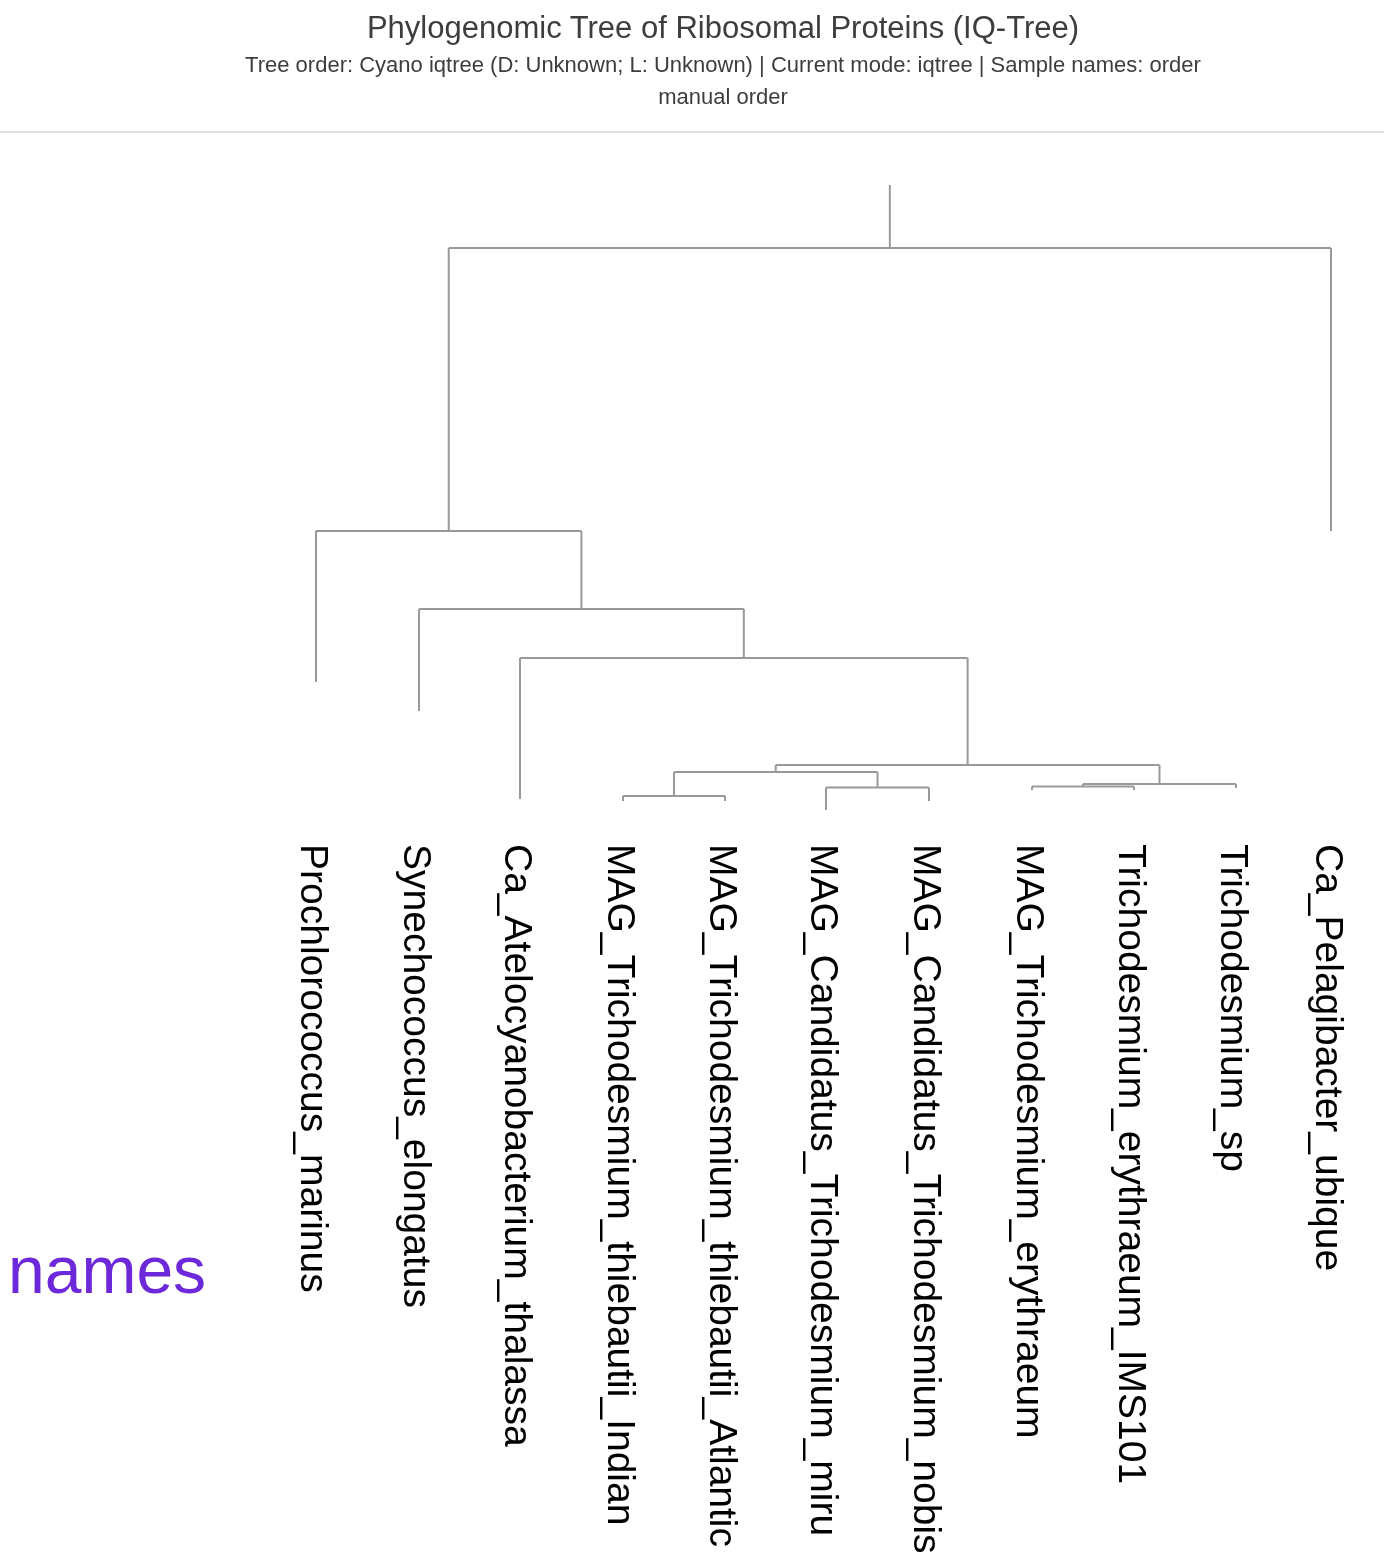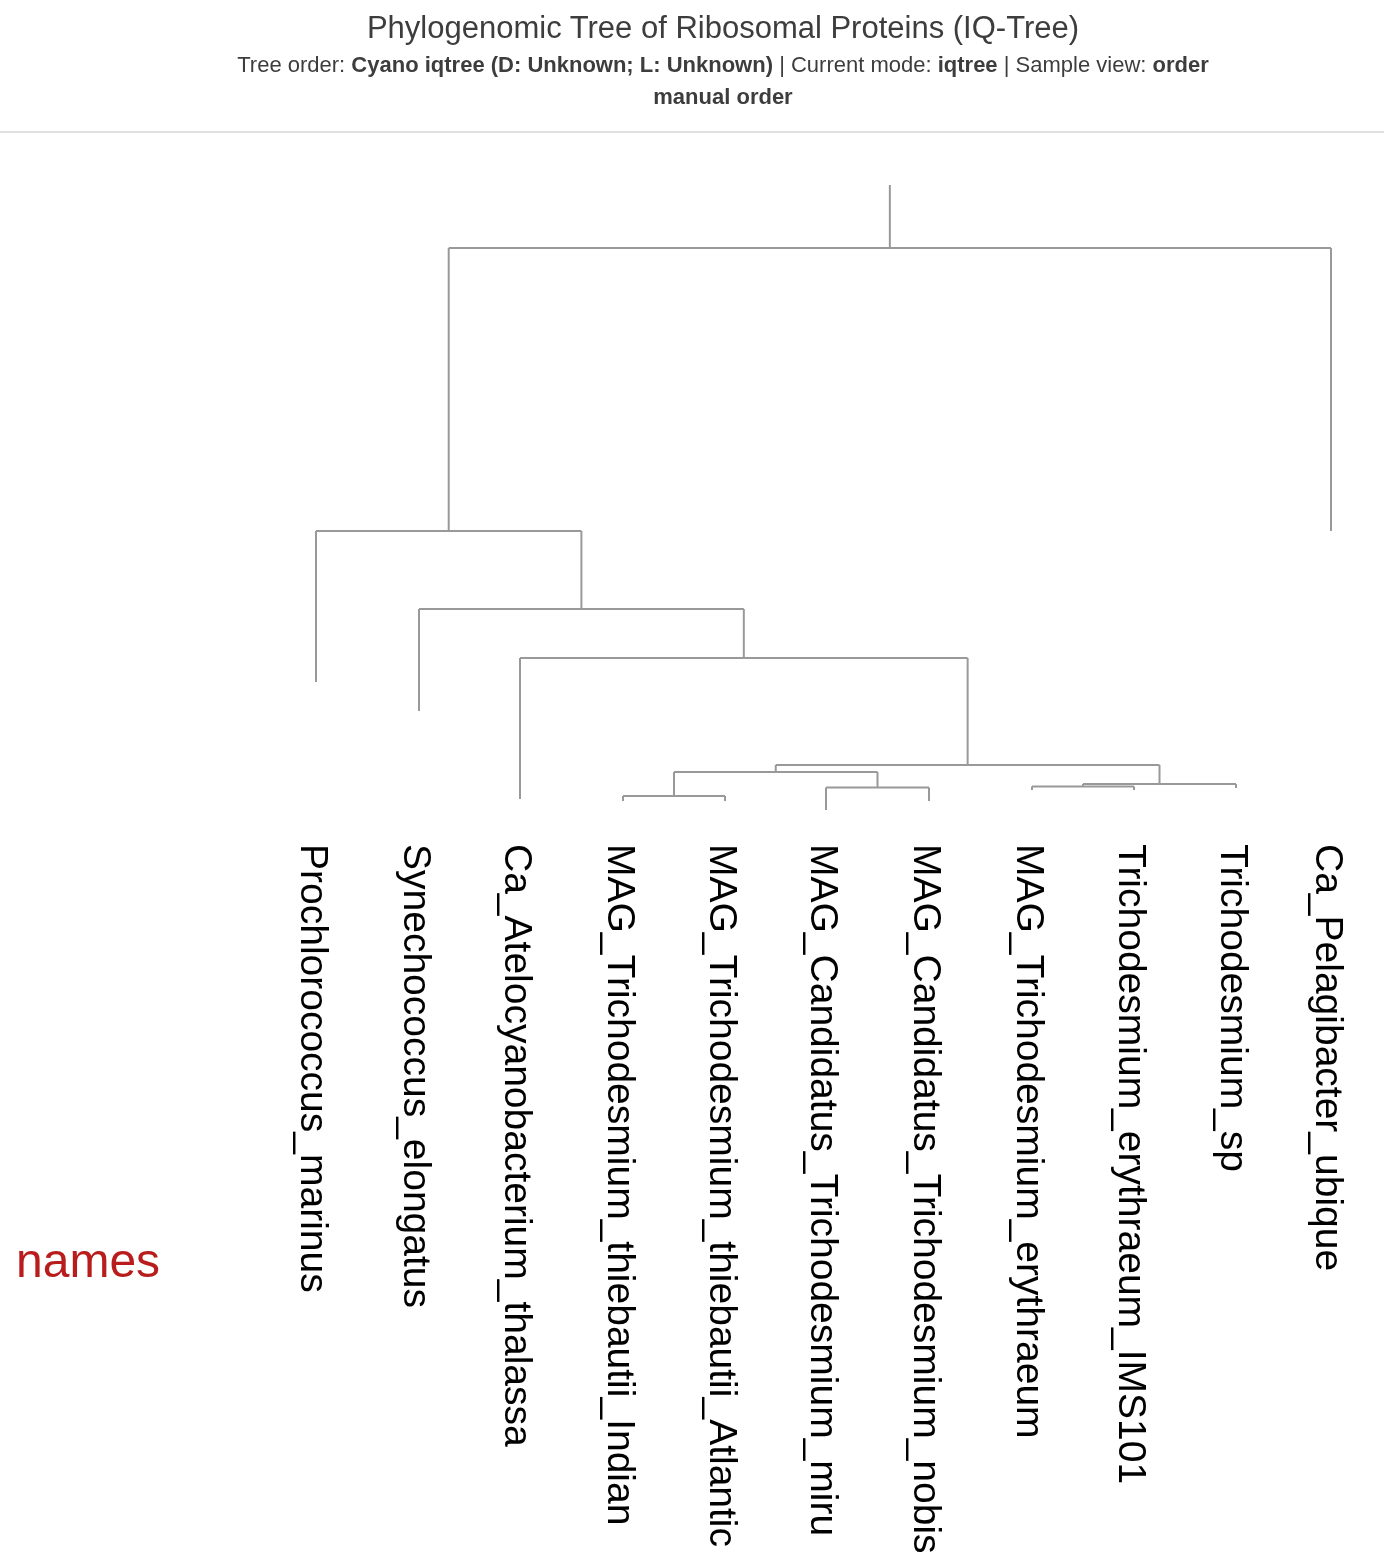--- a/index.html
+++ b/index.html
@@ -30,21 +30,21 @@
     left: 31px;
     width: 1384px;
     text-align: center;
     font-size: 22px;
     line-height: 28px;
     color: #3d3d3d;
     white-space: nowrap;
   }
   #subtitle-line1 { top: 51px; }
   #subtitle-line2 { top: 83px; }
-  .sub-line .b { font-weight: bold; }
+  .sub-line .b { font-weight: normal; }
   .divider {
     position: absolute;
     top: 131px;
     left: 0;
     width: 1384px;
     height: 2px;
     background: #e1e1e1;
   }
   #tree-svg {
     position: absolute;
@@ -57,32 +57,32 @@
     transform: rotate(90deg);
     transform-origin: 0 0;
     font-size: 39px;
     line-height: 1;
     color: #000000;
     white-space: nowrap;
   }
   .axis-label {
     position: absolute;
     top: 1237px;
-    left: 16px;
-    font-size: 48px;
+    left: 8px;
+    font-size: 66px;
     line-height: 1;
-    color: #b91c1c;
+    color: #6d28d9;
   }
 </style>
 </head>
 <body>
 
 <div>
   <div class="fig-title">Phylogenomic Tree of Ribosomal Proteins (IQ-Tree)</div>
-  <div class="sub-line" id="subtitle-line1"><span>Tree order: </span><span class="b">Cyano iqtree (D: Unknown; L: Unknown)</span><span> | Current mode: </span><span class="b">iqtree</span><span> | Sample view: </span><span class="b">order</span></div>
+  <div class="sub-line" id="subtitle-line1"><span>Tree order: </span><span class="b">Cyano iqtree (D: Unknown; L: Unknown)</span><span> | Current mode: </span><span class="b">iqtree</span><span> | Sample names: </span><span class="b">order</span></div>
   <div class="sub-line" id="subtitle-line2"><span class="b">manual order</span></div>
 </div>
 
 <div class="divider"></div>
 
 <svg id="tree-svg" width="1384" height="1568" xmlns="http://www.w3.org/2000/svg">
     <line x1="623" y1="796" x2="725" y2="796" stroke="#999999" stroke-width="2"></line>
     <line x1="623" y1="796" x2="623" y2="801" stroke="#999999" stroke-width="2"></line>
     <line x1="725" y1="796" x2="725" y2="801" stroke="#999999" stroke-width="2"></line>
     <line x1="826" y1="787.5" x2="929" y2="787.5" stroke="#999999" stroke-width="2"></line>

